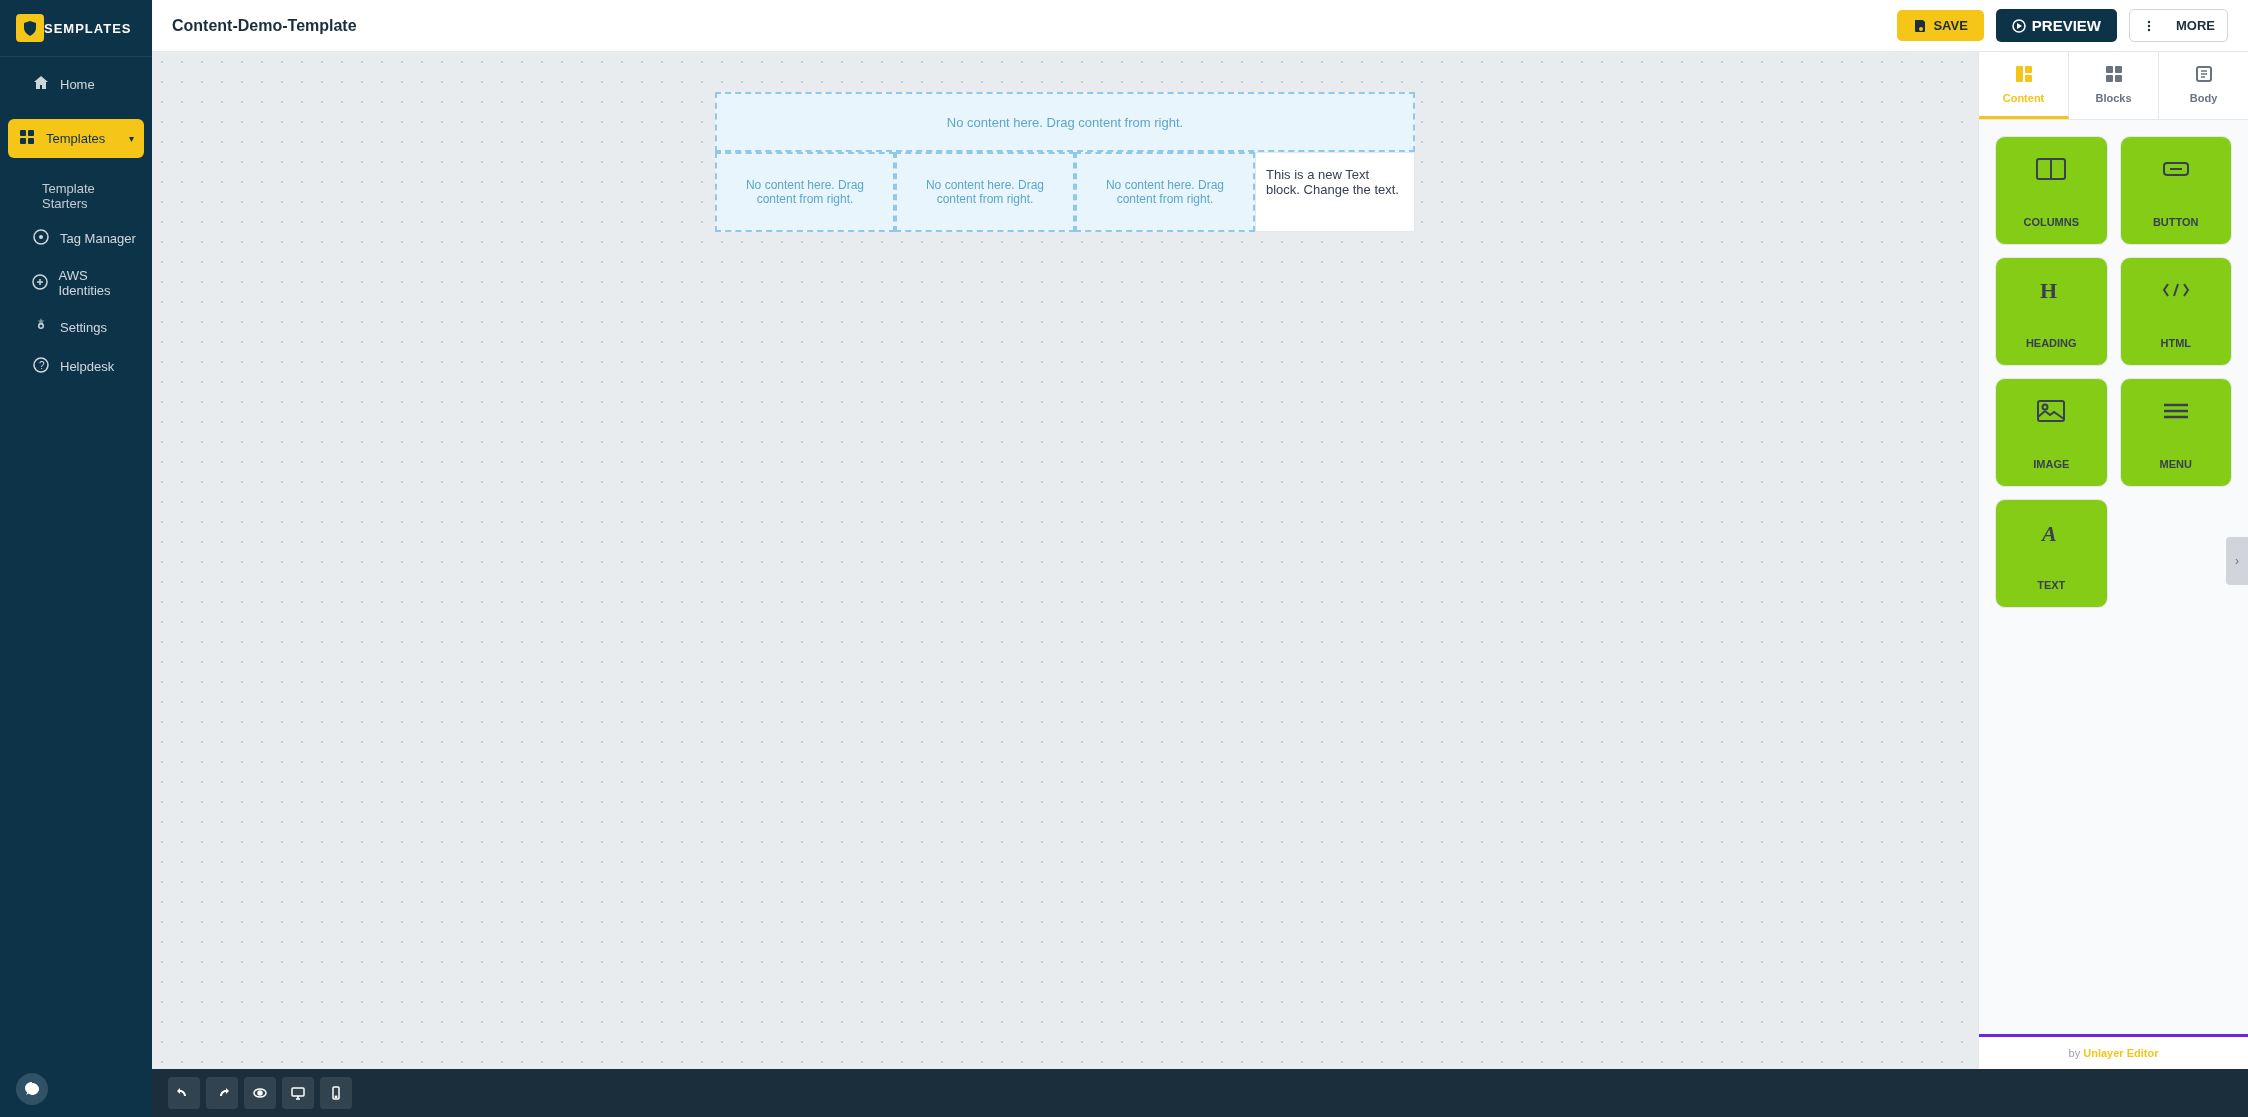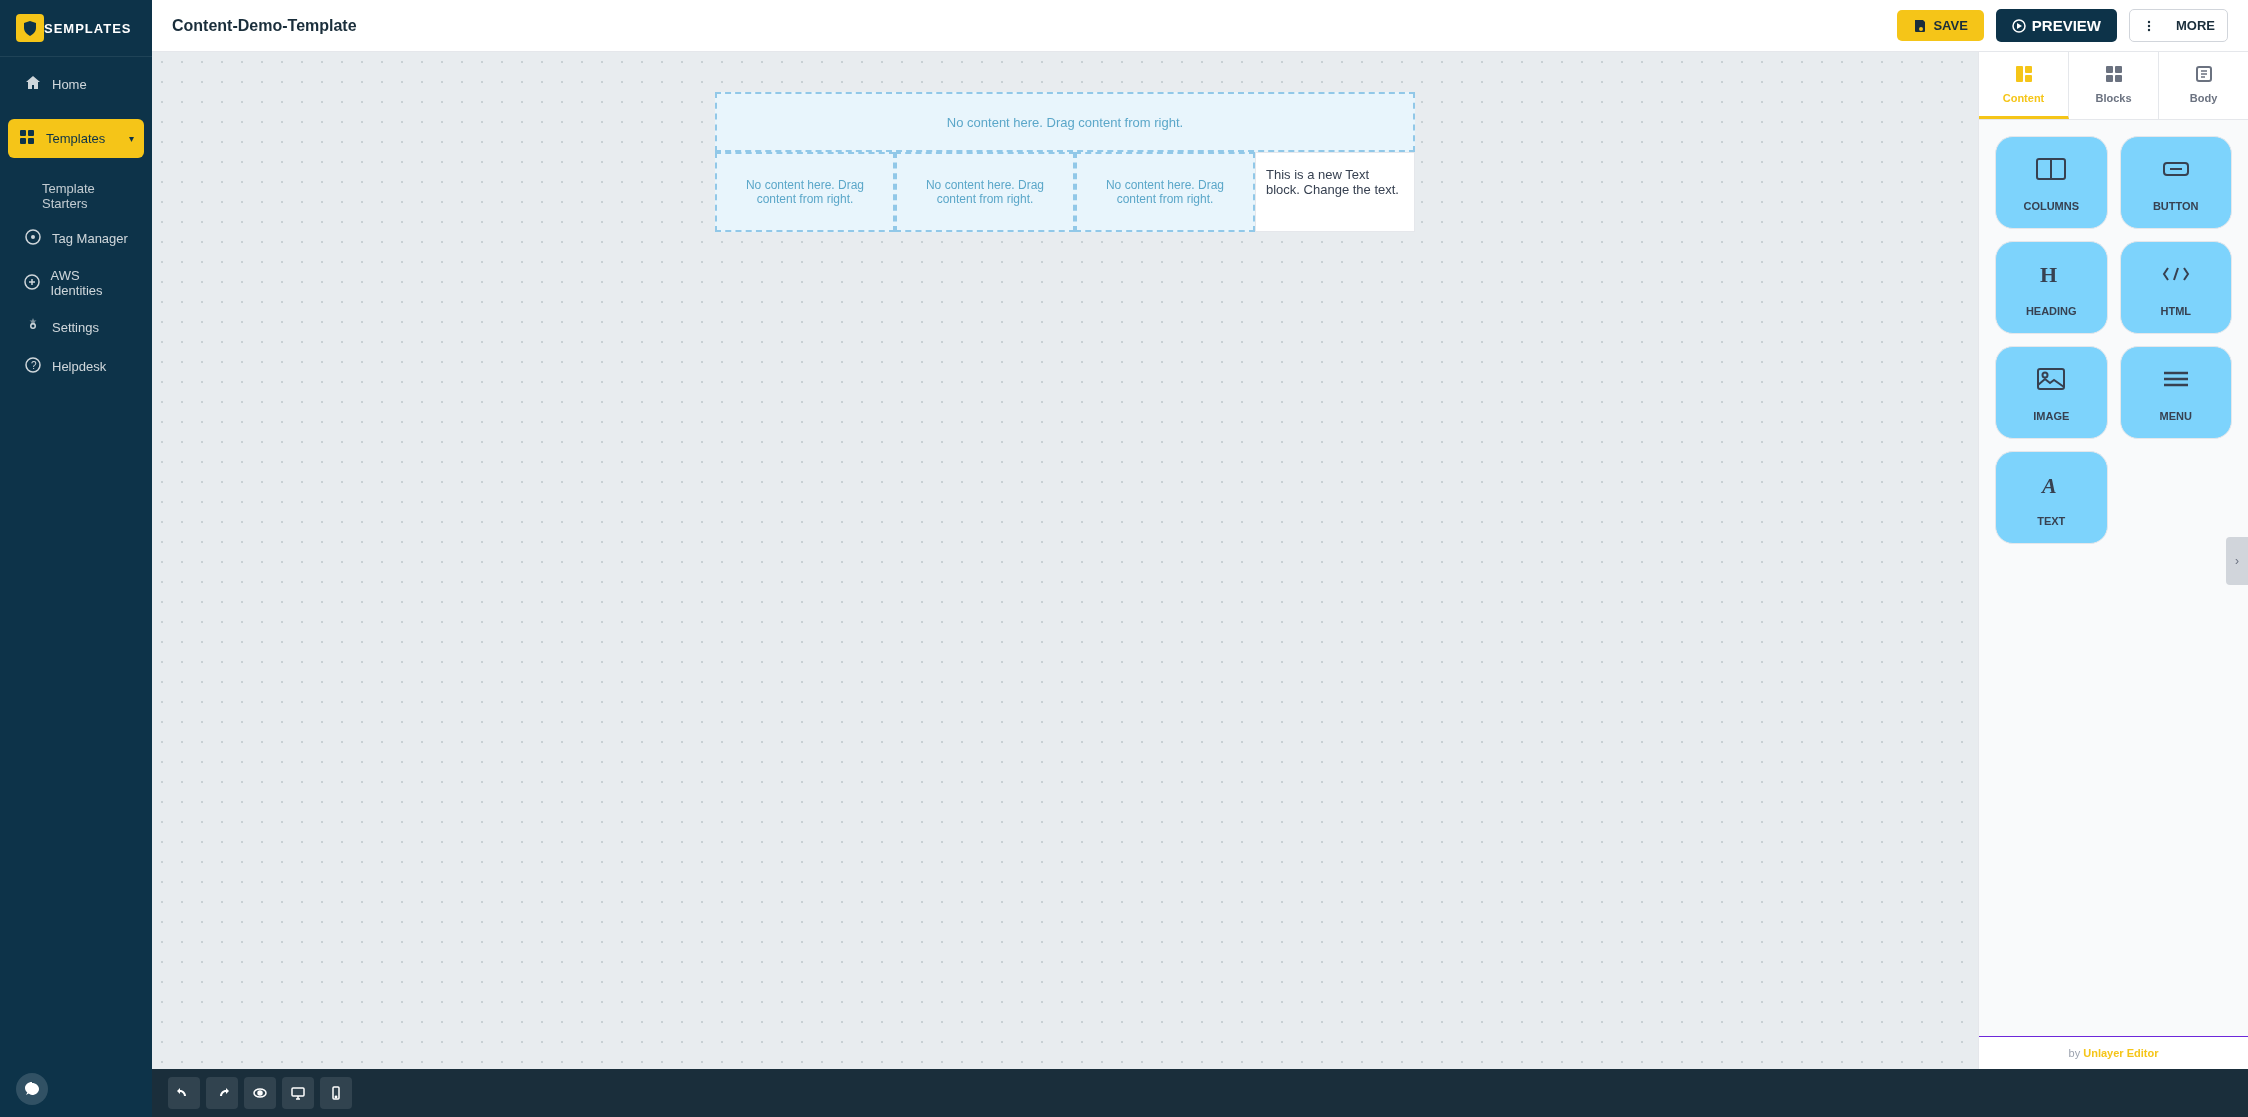--- a/index.html
+++ b/index.html
@@ -35,26 +35,27 @@
       color: #fff;
       font-weight: 700;
       font-size: 13px;
       letter-spacing: 1px;
     }
     .sidebar-nav { flex: 1; padding: 8px 0; }
     .sidebar-item {
       display: flex;
       align-items: center;
       gap: 10px;
-      padding: 10px 24px;
+      padding: 10px 16px;
       cursor: pointer;
       color: rgba(255,255,255,0.8);
       font-size: 13px;
       border-radius: 0;
       position: relative;
+      margin-left: 16px;
     }
     .sidebar-item.active { background: #f5c518; color: #0d3349; border-radius: 6px; margin: 15px 8px; padding: 10px 10px; }
     .sidebar-item .icon { width: 18px; text-align: center; font-size: 14px; }
     .sidebar-item .chevron { margin-left: auto; font-size: 10px; }
     .sidebar-sub { padding-left: 42px; }
     .sidebar-sub-item {
       padding: 8px 16px 8px 0;
       font-size: 13px;
       color: rgba(255,255,255,0.75);
       cursor: pointer;
@@ -254,43 +255,43 @@
     .rp-tab .tab-icon { font-size: 18px; }
 
     
     #content-panel { padding: 16px; flex: 1; overflow-y: auto; }
     .content-panel-grid {
       display: grid;
       grid-template-columns: 1fr 1fr;
       gap: 12px;
     }
     .content-block {
-      background: #7dd3fc;
+      background: #84cc16;
       border: 1px solid #e5e7eb;
-      border-radius: 18px;
+      border-radius: 10px;
       padding: 16px 10px;
       display: flex;
       flex-direction: column;
       align-items: center;
-      gap: 8px;
+      gap: 24px;
       cursor: pointer;
       font-size: 11px;
       font-weight: 600;
       color: #374151;
       text-align: center;
     }
     .content-block .cb-icon { font-size: 26px; color: #374151; }
 
     
     #right-panel-footer {
       padding: 10px 16px;
       text-align: center;
       font-size: 11px;
       color: #9ca3af;
-      border-top: 1px solid #6d28d9;
+      border-top: 3px solid #6d28d9;
       background: #fff;
     }
     #right-panel-footer .unlayer-link { color: #f5c518; font-weight: 600; }
   </style>
 </head>
 <body>
 
 <div id="sidebar">
   <div id="sidebar-logo">
     <div class="logo-icon">

